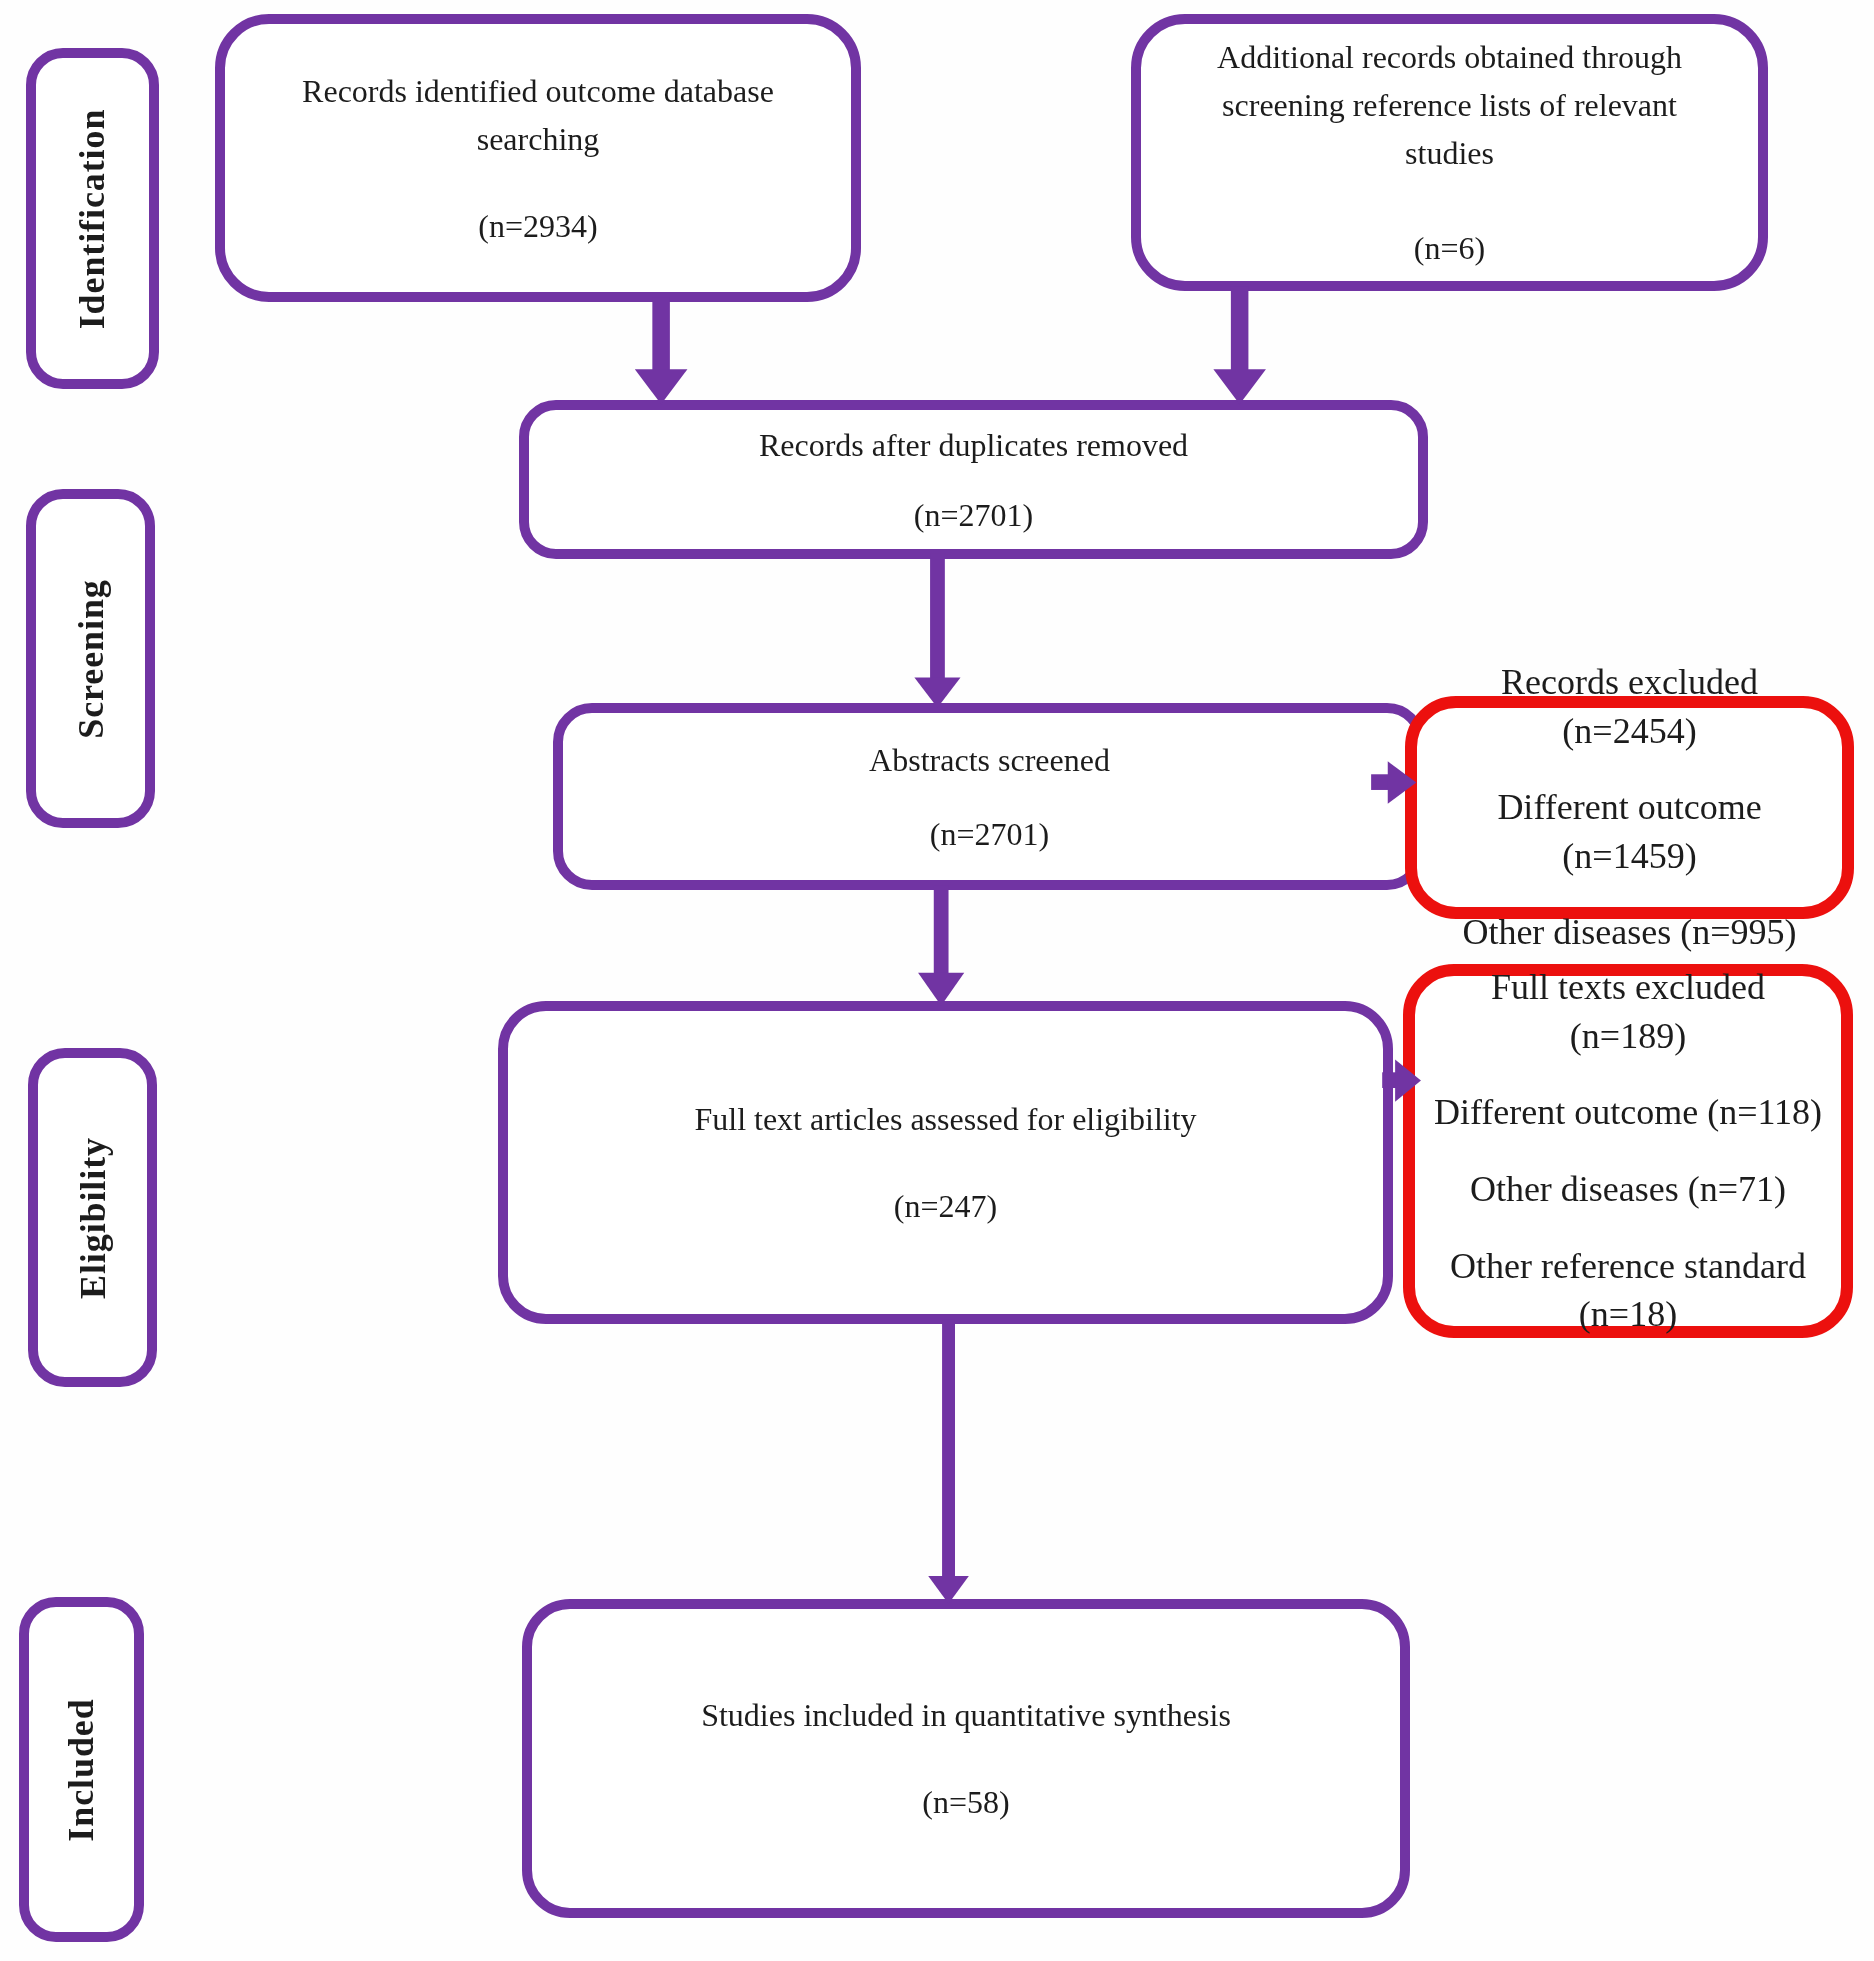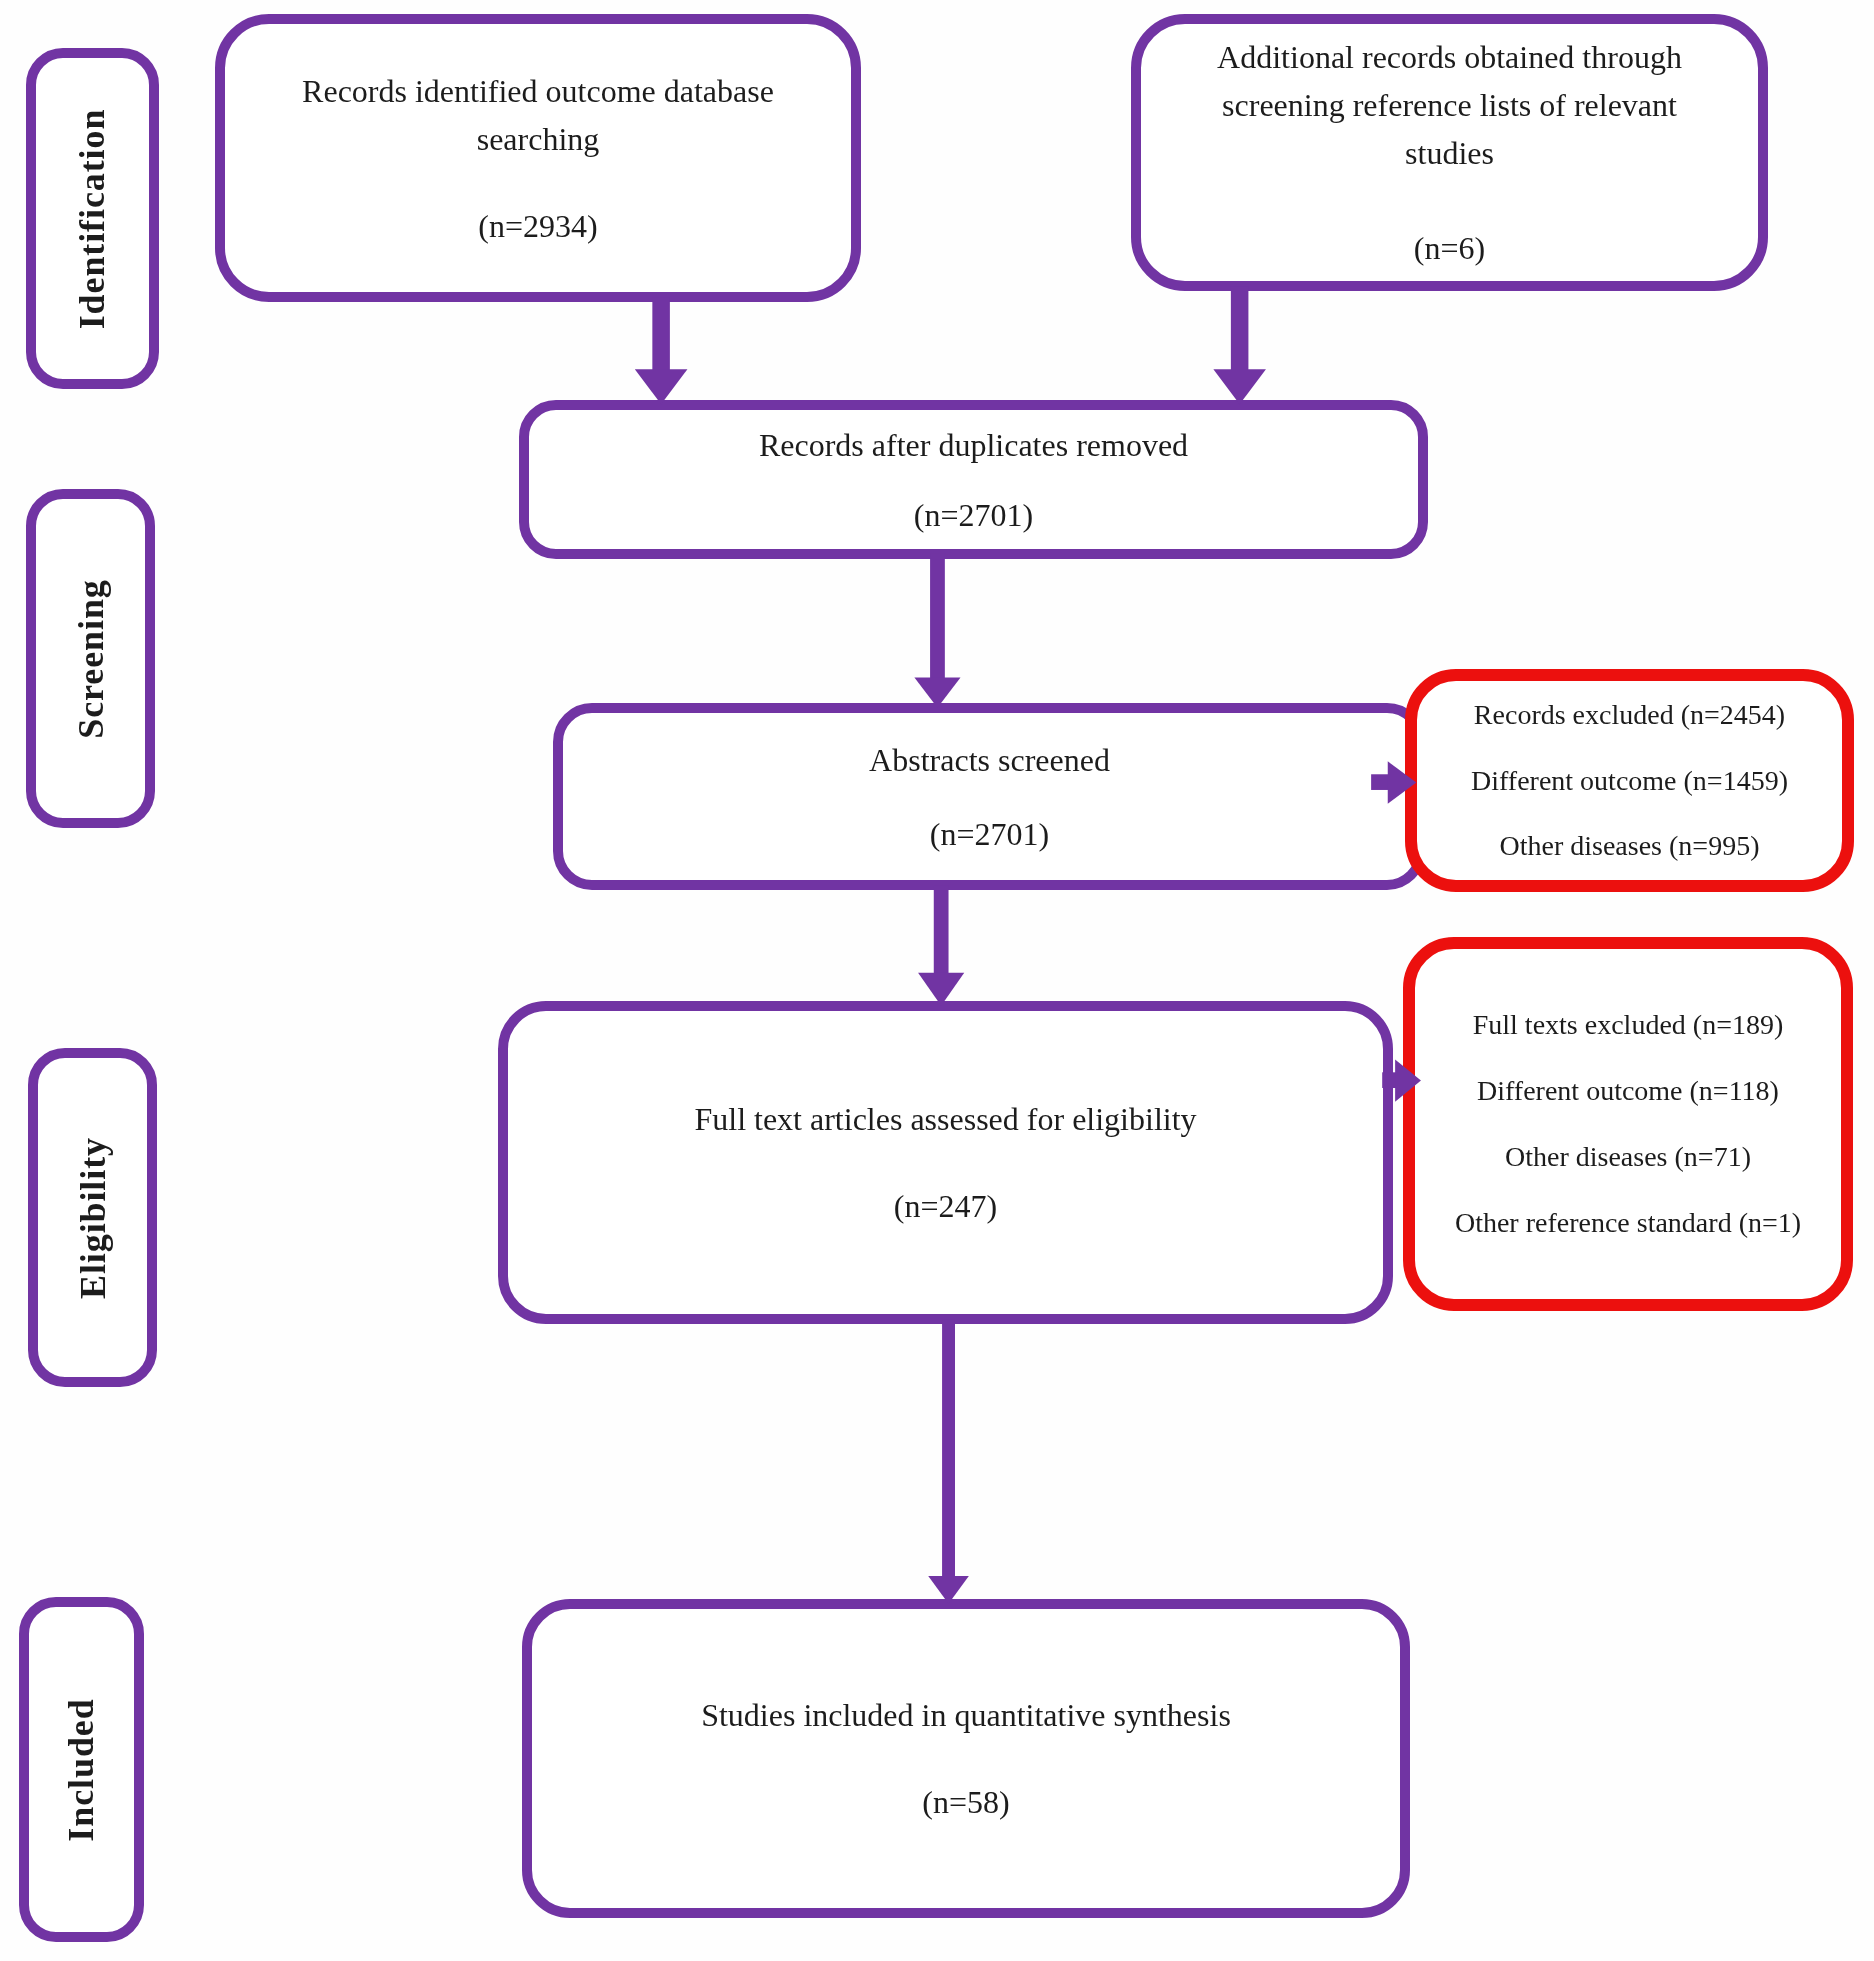--- a/index.html
+++ b/index.html
@@ -47,24 +47,25 @@
   .pbox .count{margin-top:39px;}
   
   .rbox{
     position:absolute;
     border:12px solid var(--red);
     border-radius:51px;
     background:#fff;
     display:flex;flex-direction:column;
     align-items:center;justify-content:center;
     text-align:center;
-    font-size:28px;
+    font-size:36px;
     line-height:1.35;
     box-sizing:border-box;
     padding:9.2px 16.6px;
+    margin-top:27px;
   }
   .rbox .xitem{margin:14px 0;}
   
   .arrows{position:absolute;left:0;top:0;width:1874px;height:1961px;pointer-events:none;}
 </style>
 </head>
 <body>
 
 <div class="stage">
 
@@ -109,21 +110,21 @@
 
   <div class="pbox" style="left:498px;top:1001px;width:895px;height:323px;padding:0 55px;border-radius:48px;">
     <span class="label">Full text articles assessed for eligibility</span>
     <span class="count">(n=247)</span>
   </div>
 
   <div class="rbox" style="left:1403px;top:937px;width:450px;height:374px;">
     <span class="xitem">Full texts excluded (n=189)</span>
     <span class="xitem">Different outcome (n=118)</span>
     <span class="xitem">Other diseases (n=71)</span>
-    <span class="xitem">Other reference standard (n=1)</span>
+    <span class="xitem">Other reference standard (n=18)</span>
   </div>
 
   <div class="pbox" style="left:515px;top:1599px;width:888px;height:319px;padding:0 55px;border-radius:48px;margin-left:7px;">
     <span class="label">Studies included in quantitative synthesis</span>
     <span class="count">(n=58)</span>
   </div>
 
   <svg class="arrows" viewBox="0 0 2031 2125">
     <g fill="#7134a3">
 

